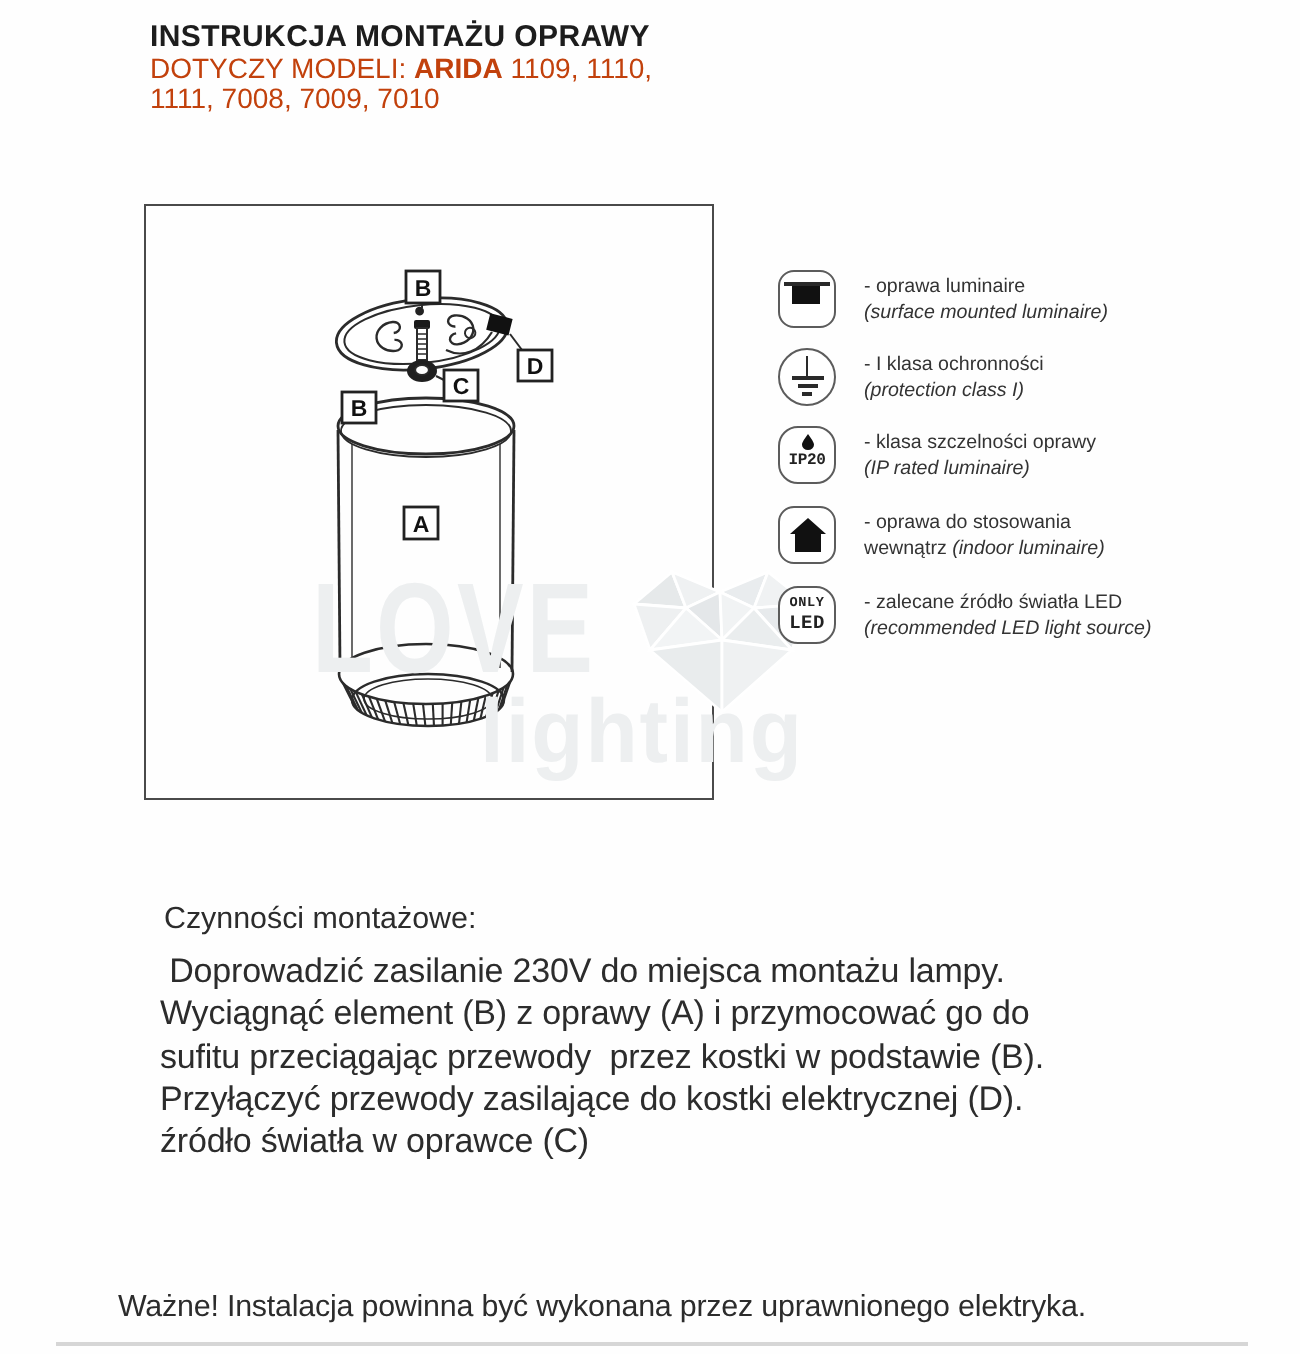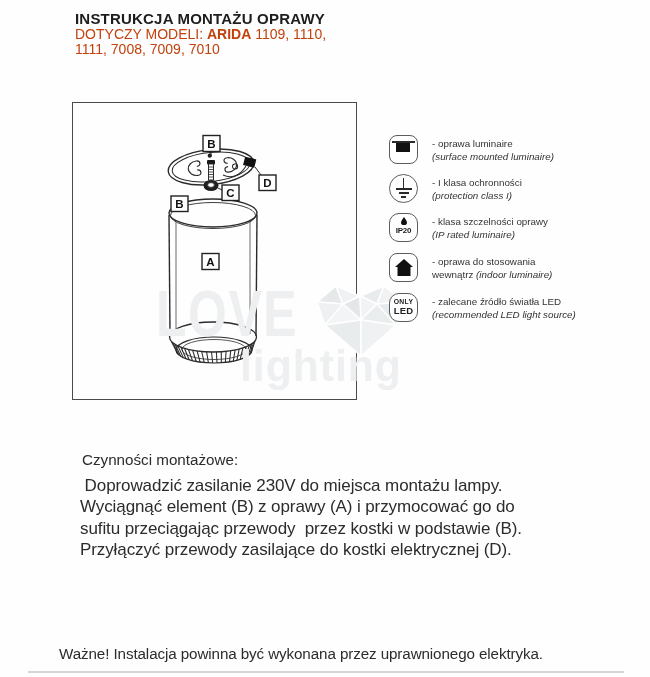--- a/index.html
+++ b/index.html
@@ -18,21 +18,21 @@
   .dbox svg{position:absolute;left:0;top:0;}
   
   .wm{color:#edeff0;font-weight:bold;z-index:6;pointer-events:none;}
   .wm-love{left:156px;top:277px;font-size:64px;letter-spacing:2px;transform:scale(.78,1);transform-origin:left top;}
   .wm-lighting{left:240px;top:340px;font-size:45px;letter-spacing:1px;transform:scale(.95,1);transform-origin:left top;}
   .wm-heart{left:313px;top:280px;z-index:5;}
   
   .legend-row{left:389px;width:240px;display:flex;align-items:flex-start;z-index:7;}
   .lg-icon{position:relative;width:27px;height:27px;border:1.8px solid #5c5c5c;border-radius:8px;flex:0 0 auto;background:#fff;}
   .lg-icon.circle{border-radius:50%;}
-  .lg-icon.r10{border-radius:10px;}
+  .lg-icon.r10{border-radius:10px;font-family:Liberation Mono, monospace;}
   .lg-text{margin-left:14px;padding-top:3px;font-size:9.8px;line-height:12.5px;color:#333;}
   .lg-text .it{font-style:italic;}
   
   .ceil-line{position:absolute;left:2px;right:2px;top:5px;height:1.6px;background:#2a2a2a;}
   .ceil-box{position:absolute;left:6px;top:6.5px;width:14px;height:9px;background:#111;}
   .gnd-v{position:absolute;left:12.6px;top:3px;width:1.7px;height:10px;background:#2a2a2a;}
   .gnd-b1{position:absolute;left:5.5px;top:13px;width:16px;height:1.7px;background:#2a2a2a;}
   .gnd-b2{position:absolute;left:8.5px;top:17px;width:10px;height:1.7px;background:#2a2a2a;}
   .gnd-b3{position:absolute;left:11px;top:21px;width:5px;height:1.7px;background:#2a2a2a;}
   .ip-drop{position:absolute;left:10.5px;top:2.5px;width:6px;height:8px;}
@@ -223,16 +223,17 @@
     <div><span></span><span class="it">(recommended LED light source)</span></div>
   </div>
 </div>
 
 <div class="abs steps-head">Czynności montażowe:</div>
 <div class="abs steps">
   <div> Doprowadzić zasilanie 230V do miejsca montażu lampy.</div>
   <div>Wyciągnąć element (B) z oprawy (A) i przymocować go do</div>
   <div>sufitu przeciągając przewody  przez kostki w podstawie (B).</div>
   <div>Przyłączyć przewody zasilające do kostki elektrycznej (D).</div>
+  <div>źródło światła w oprawce (C)</div>
 </div>
 
 <div class="abs warning">Ważne! Instalacja powinna być wykonana przez uprawnionego elektryka.</div>
 <div class="abs scan-line"></div>
 
 </body></html>

